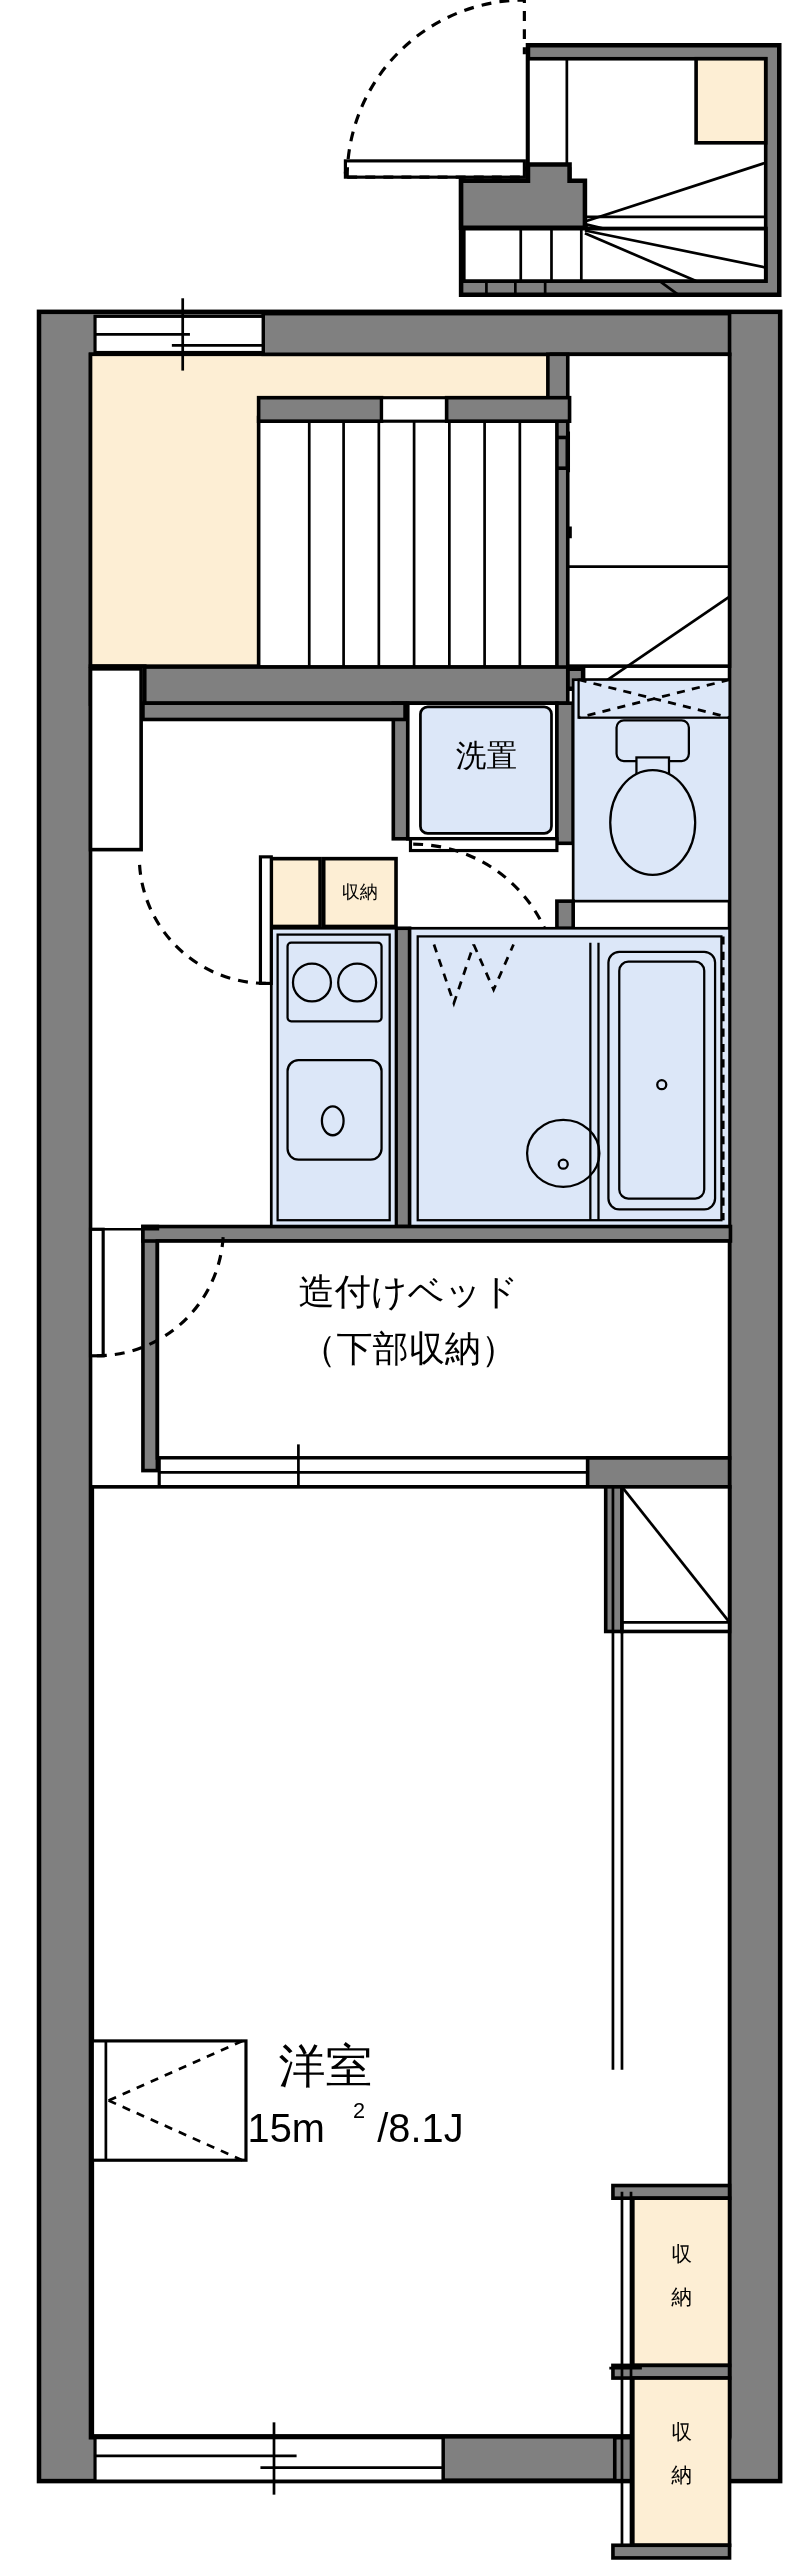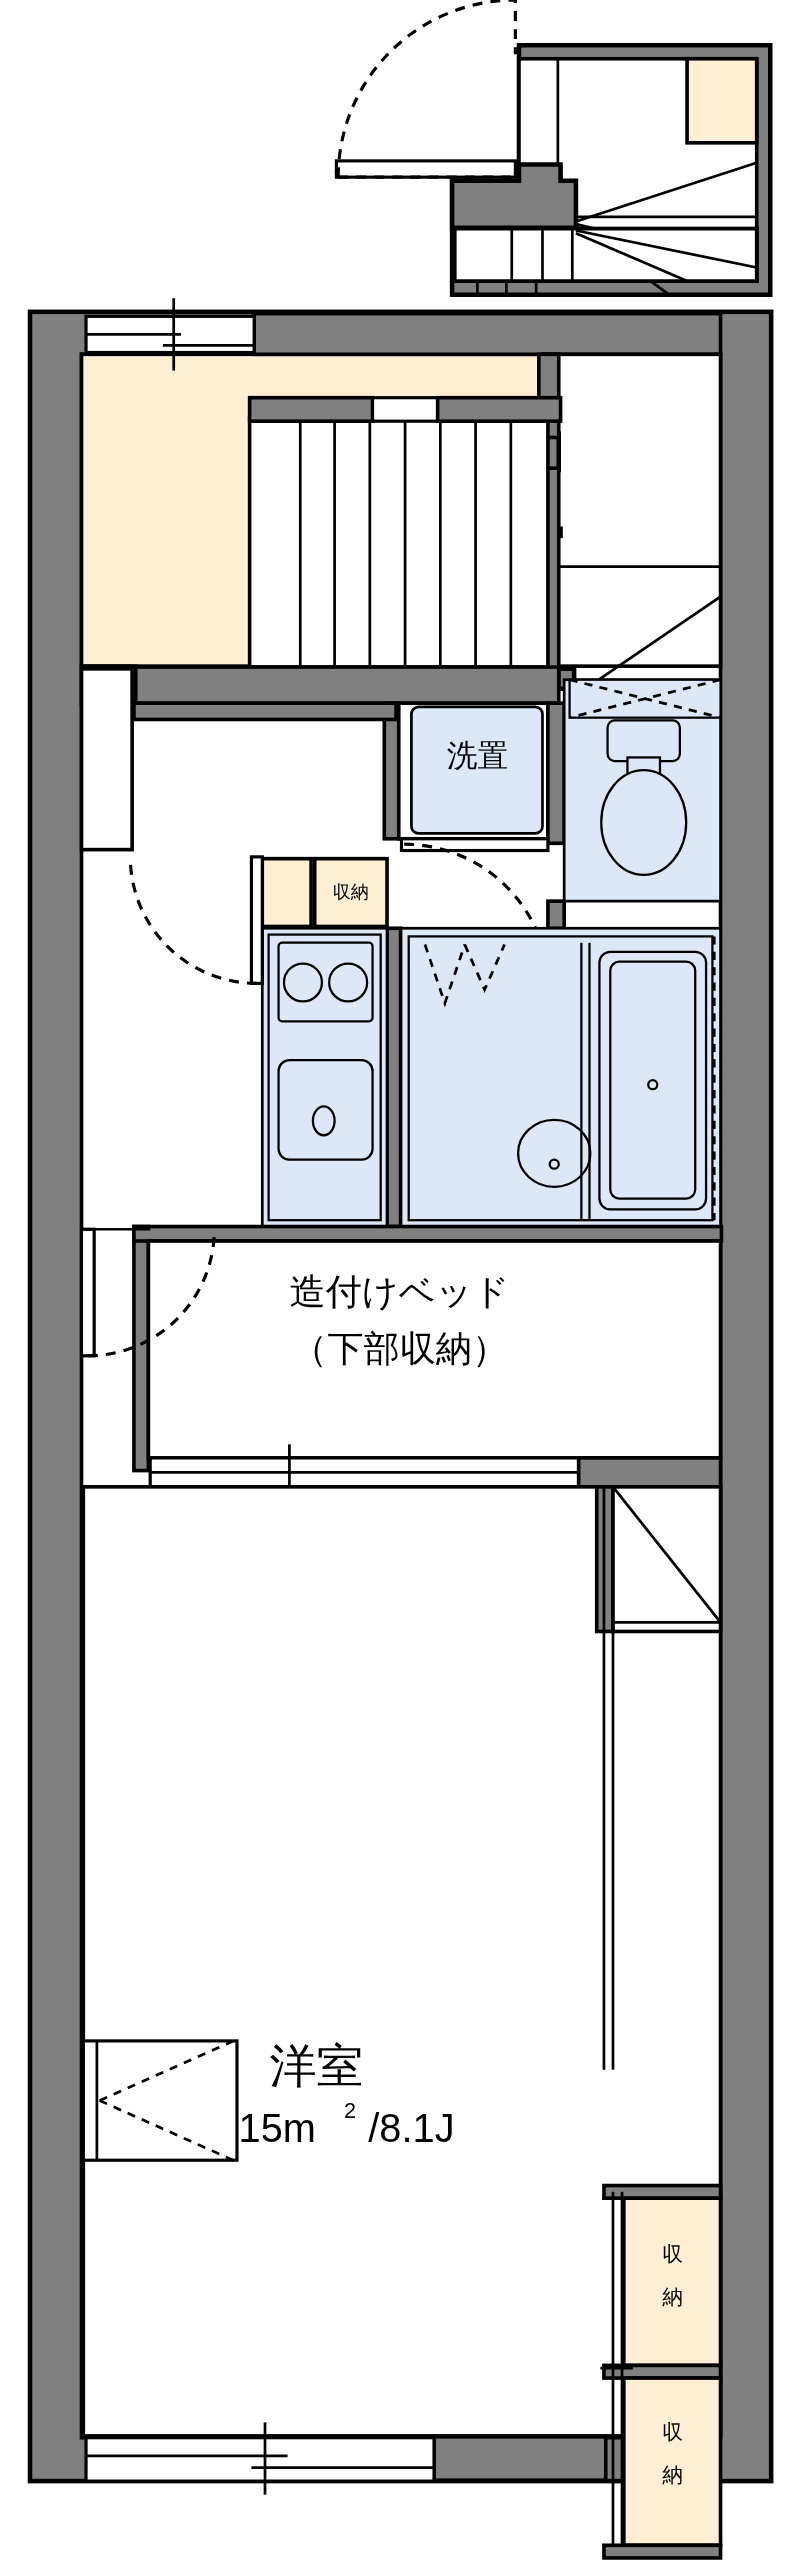--- a/index.html
+++ b/index.html
@@ -11,20 +11,21 @@
     width: 812px;
     height: 2576px;
     font-family: "Liberation Sans", sans-serif;
     overflow: hidden;
   }
   #floorplan-root {
     position: relative;
     width: 800px;
     height: 2576px;
     background: #ffffff;
+    margin-left: 9px;
   }
   svg.plan {
     display: block;
     width: 812px;
     height: 2576px;
   }
   .wall      { fill: #808080; stroke: #000000; stroke-width: 5; }
   .wall-thin { fill: #808080; stroke: #000000; stroke-width: 4; }
   .room      { fill: #ffffff; stroke: #000000; stroke-width: 4; }
   .storage   { fill: #fdeed4; stroke: #000000; stroke-width: 4; }

